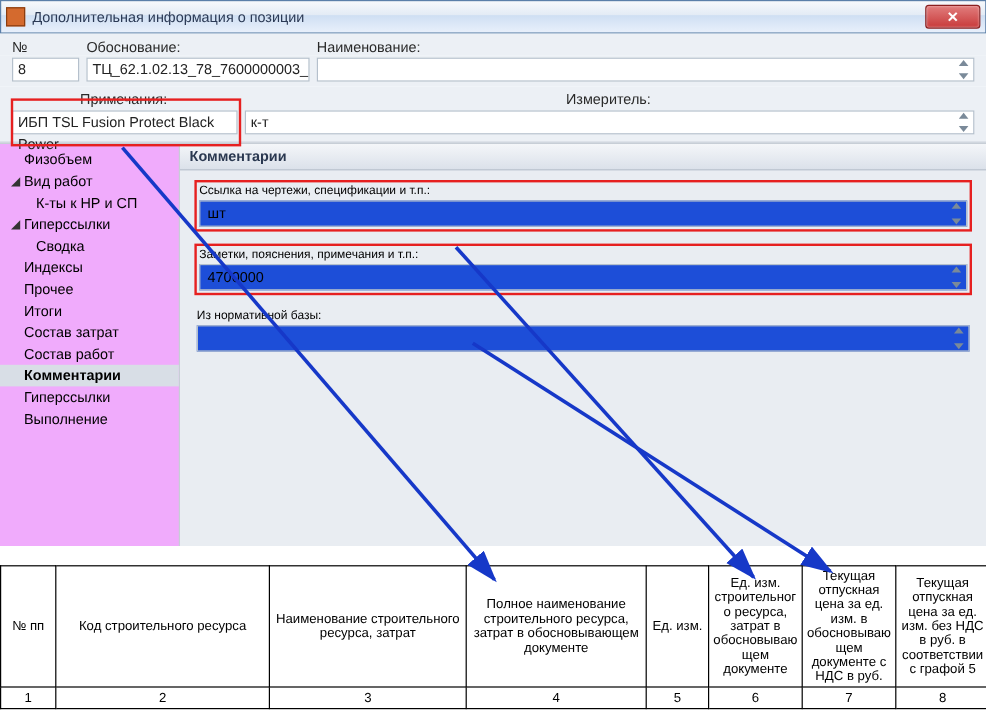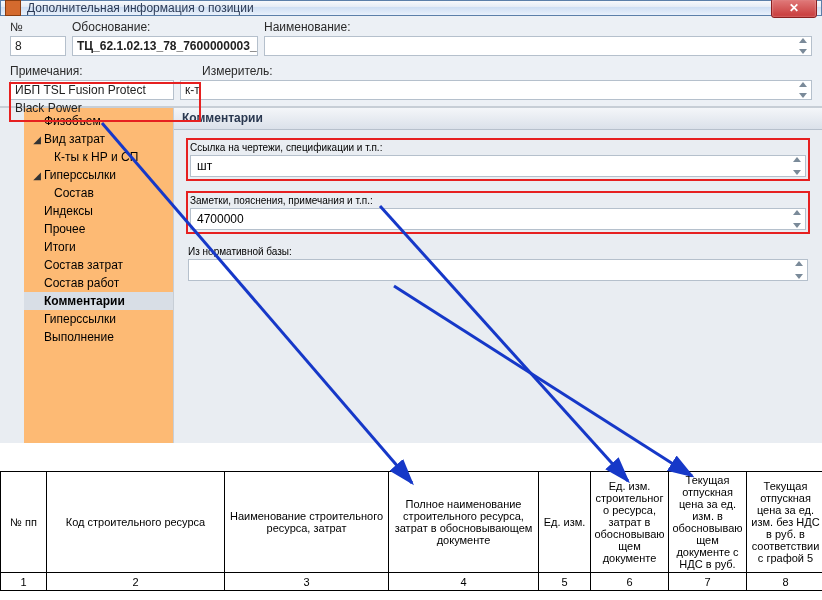--- a/index.html
+++ b/index.html
@@ -1,19 +1,19 @@
 <!DOCTYPE html>
 <html><head>
 <meta charset="utf-8">
 <style>
   * { box-sizing: border-box; font-family: "Segoe UI", Tahoma, sans-serif; }
   body { margin:0; padding:0; background:#fff; width:822px; height:600px; overflow:hidden; position:relative; }
 
   .titlebar {
-    height:16px;
+    height:28px;
     background: linear-gradient(#f7f9fc 0%, #e3ebf5 45%, #cfdff3 46%, #e8f0fb 100%);
     border:1px solid #5b7fa9; display:flex; align-items:center;
     padding:0 4px; font-size:12px; color:#2b3a55;
   }
   .titlebar .ticon { width:16px; height:16px; background:#d46a2e; margin-right:6px; border:1px solid #8a3d10; }
   .titlebar .spacer { flex:1; }
   .closebtn {
     width:46px; height:20px; background:linear-gradient(#e17d7d,#c83a3a); border:1px solid #8a1f1f;
     border-radius:3px; color:#fff; display:flex; align-items:center; justify-content:center; font-size:12px; font-weight:bold;
     box-shadow: inset 0 0 2px rgba(255,255,255,.6);
@@ -23,61 +23,61 @@
     display:flex; gap:6px; padding:4px 10px 0 10px;
     background:#ecf0f5;
   }
   .formrow.lbl { font-size:12px; color:#2a2a2a; padding-bottom:0;}
   .formrow.val { padding-top:2px; padding-bottom:4px;}
   .cell-lbl { font-size:12px; }
   .fld {
     background:#fff; border:1px solid #b5c0cc; height:20px; line-height:18px;
     padding:0 4px; font-size:12px; color:#222; position:relative;
   }
-  .fld.txtbold { font-weight:bold; }
+  .fld.txtbold { font-weight:normal; }
   .scrollbtn { position:absolute; right:1px; top:1px; width:14px; height:9px; }
   .scrollbtn::before, .scrollbtn::after {
     content:""; position:absolute; left:3px; width:0;height:0;
     border-left:4px solid transparent; border-right:4px solid transparent;
   }
   .scrollbtn::before{ top:0; border-bottom:5px solid #7a8a99;}
   .fld .scrolldown{ position:absolute; right:1px; bottom:1px; width:14px; height:9px;}
   .fld .scrolldown::after{
     content:""; position:absolute; left:3px; bottom:0; width:0;height:0;
     border-left:4px solid transparent; border-right:4px solid transparent;
     border-top:5px solid #7a8a99;
   }
 
   .c-no-l{width:56px;} .c-obosn-l{width:186px;} .c-naim-l{flex:1;}
   .c-no{width:56px;} .c-obosn{width:186px;} .c-naim{flex:1;}
   .c-prim-l{width:186px;} .c-izm-l{flex:1;}
-  .c-prim{width:164px; position:relative;} .c-izm{flex:1; position:relative;}
-
-  .redbox{outline:2px solid #e62020; outline-offset:-1px;}
+  .c-prim{width:188px; position:relative;} .c-izm{flex:1; position:relative;}
+
+  .redbox{outline:2px solid #e62020; outline-offset:-1px;text-align:center;}
 
   .mid { display:flex; background:#e9edf2; border-top:1px solid #c7ced6; height:336px;}
   .sidebar {
-    width:150px; background:#fdba74; font-size:12px; padding:4px 0; border-right:1px solid #c7ced6;margin-left:24px;
+    width:150px; background:#f0abfc; font-size:12px; padding:4px 0; border-right:1px solid #c7ced6;
   }
   .sidebar .node { display:flex; align-items:center; padding:2px 6px 2px 8px; cursor:default;}
   .sidebar .node .caret { width:10px; text-align:center; color:#333; font-size:10px; margin-right:2px;}
   .sidebar .node.child { padding-left:18px;}
   .sidebar .node.selected { background:#d8dee6; }
   .sidebar .node.selected .lbl{ font-weight:bold;}
 
   .panel { flex:1; display:flex; flex-direction:column;}
   .panel-header {
     background:linear-gradient(#f4f6f9,#dbe1ea); height:22px; border-bottom:1px solid #b7c0cc;
     font-size:12px; font-weight:bold; color:#2a3850; padding:3px 8px;
   }
   .panel-body{ padding:10px 14px; display:flex; flex-direction:column; gap:14px;}
   .group{ display:flex; flex-direction:column; gap:2px;}
   .group .glabel{ font-size:10px;}
   .group .gfield{
-    background:#ffffff; border:1px solid #b5c0cc; height:22px; line-height:20px;
+    background:#1d4ed8; border:1px solid #b5c0cc; height:22px; line-height:20px;
     padding:0 6px; font-size:12px; position:relative;
   }
   .gfield .scrollbtn{ top:1px;}
   .gfield .scrolldown{ position:absolute; right:1px; bottom:1px; width:14px; height:9px;}
   .gfield .scrolldown::after{
     content:""; position:absolute; left:3px; bottom:0; width:0;height:0;
     border-left:4px solid transparent; border-right:4px solid transparent;
     border-top:5px solid #7a8a99;
   }
   .group.redbox2{ outline:2px solid #e62020; padding:2px;}
@@ -139,33 +139,33 @@
 <div style="position:absolute; left:9px; top:82px; width:192px; height:40px; border:2px solid #e62020;"></div>
 
 <div class="mid">
   <div class="sidebar" id="sidebar">
       <div class="node ">
         <span class="caret"></span>
         <span class="lbl">Физобъем</span>
       </div>
       <div class="node ">
         <span class="caret">◢</span>
-        <span class="lbl">Вид затрат</span>
+        <span class="lbl">Вид работ</span>
       </div>
       <div class="node child">
         <span class="caret"></span>
         <span class="lbl">К-ты к НР и СП</span>
       </div>
       <div class="node ">
         <span class="caret">◢</span>
         <span class="lbl">Гиперссылки</span>
       </div>
       <div class="node child">
         <span class="caret"></span>
-        <span class="lbl">Состав</span>
+        <span class="lbl">Сводка</span>
       </div>
       <div class="node ">
         <span class="caret"></span>
         <span class="lbl">Индексы</span>
       </div>
       <div class="node ">
         <span class="caret"></span>
         <span class="lbl">Прочее</span>
       </div>
       <div class="node ">

